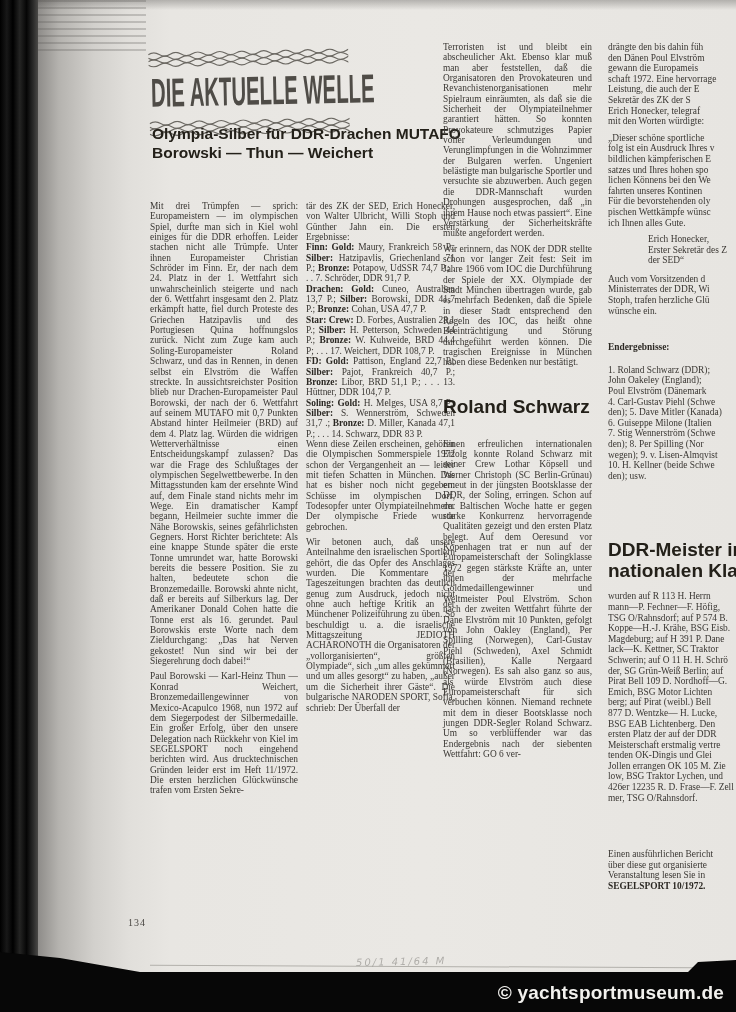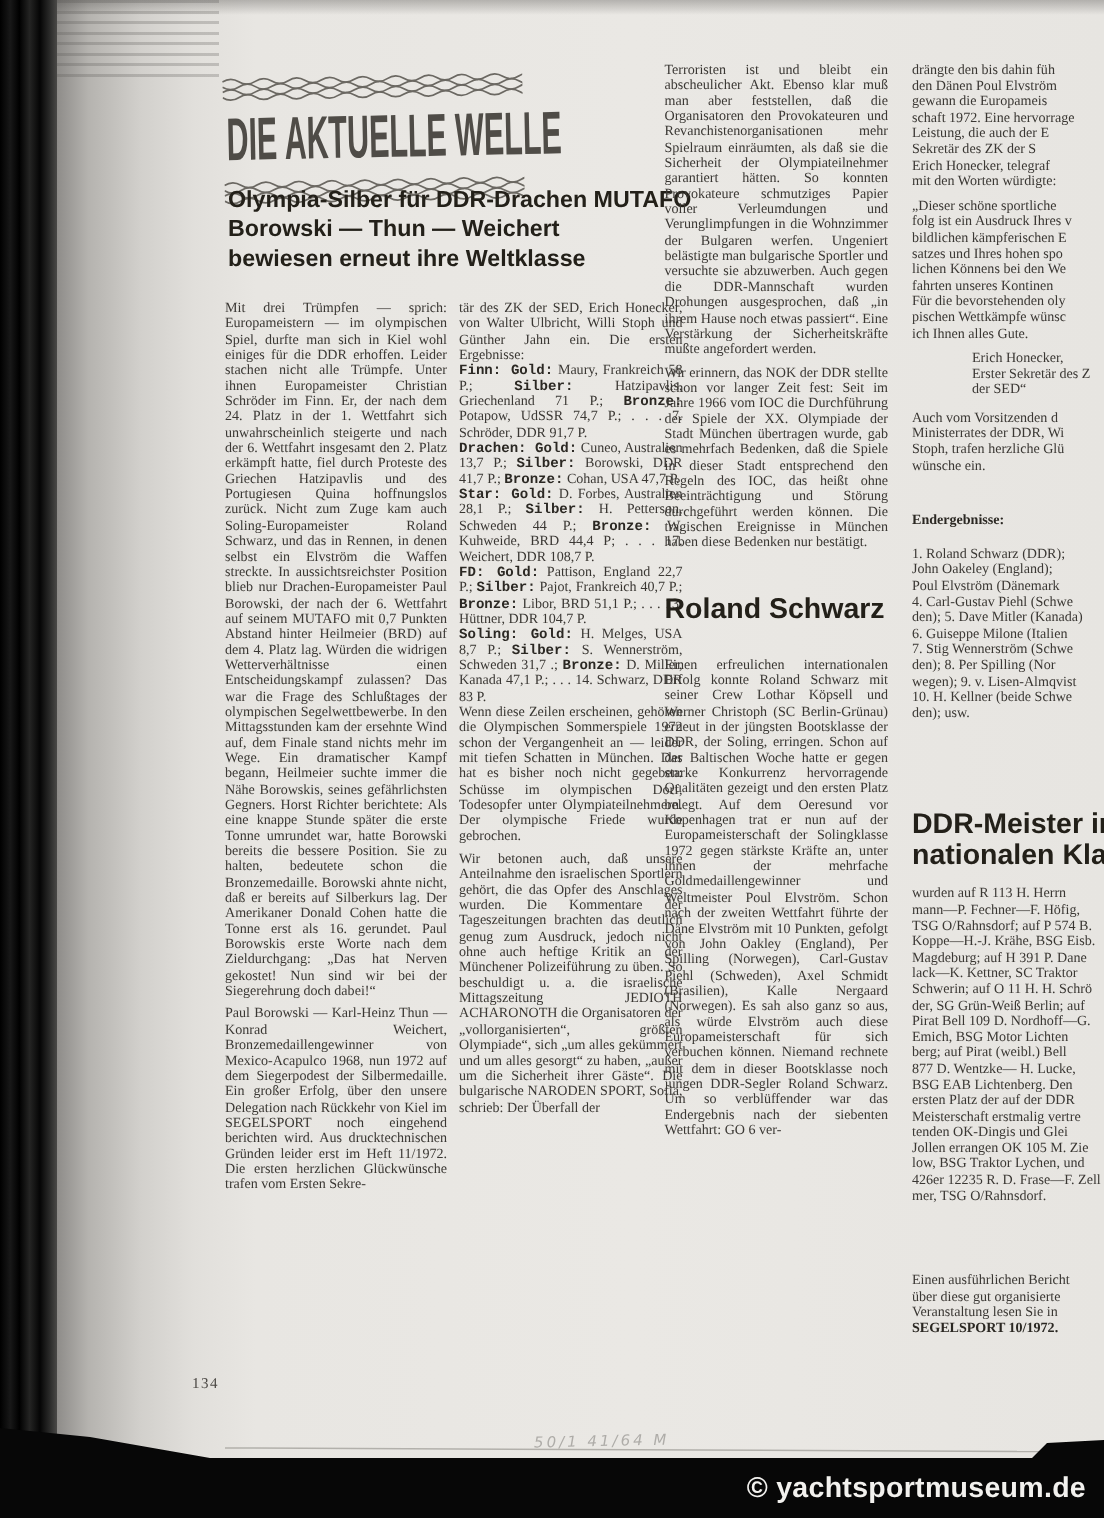--- a/index.html
+++ b/index.html
@@ -38,21 +38,21 @@
   .headline1{position:absolute;left:152px;top:124px;font-family:Liberation Sans, sans-serif;
     font-weight:700;font-size:15.5px;line-height:19.4px;color:#232019;white-space:nowrap;}
   .subhead{font-family:"Liberation Sans",sans-serif;font-weight:700;font-size:19px;
     line-height:21px;color:#232019;white-space:nowrap;}
 
   
   .col{position:absolute;font-size:9.4px;line-height:10.35px;color:#3a3733;text-align:justify;}
   .col p{margin:0;padding:0;}
   .col .para{margin-top:5px;}
   .col .para:first-child{margin-top:0;}
-  b{color:#2b2823;font-family:Liberation Mono, monospace;}
+  b{color:#2b2823;}
   #col1{left:150px;top:201px;width:148px;}
   #col2{left:306px;top:201px;width:149px;}
   #col3{left:443px;top:42px;width:149px;}
   #col4{left:608px;top:42px;width:220px;line-height:10.6px;}
   .result{margin-top:6px;}
   #col3 .subhead{margin:28px 0 0 0;}
   #col3 .article2-body{margin-top:22px;}
   .ln{white-space:nowrap;}
   .sig{margin-top:6px;padding-left:40px;text-align:left;}
   .after{margin-top:8px;}
@@ -85,36 +85,35 @@
       <path d="M0 2.5 q 5.5 -3.4, 11 0 q 5.5 3.4, 11 0 q 5.5 -3.4, 11 0 q 5.5 3.4, 11 0 q 5.5 -3.4, 11 0 q 5.5 3.4, 11 0 q 5.5 -3.4, 11 0 q 5.5 3.4, 11 0 q 5.5 -3.4, 11 0 q 5.5 3.4, 11 0 q 5.5 -3.4, 11 0 q 5.5 3.4, 11 0 q 5.5 -3.4, 11 0 q 5.5 3.4, 11 0 q 5.5 -3.4, 11 0 q 5.5 3.4, 11 0 q 5.5 -3.4, 11 0 q 5.5 3.4, 11 0 q 5.5 -3.4, 11 0" fill="none" stroke="#6b6862" stroke-width="1.15"></path>
       <path d="M0 6 q 5.5 3.4, 11 0 q 5.5 -3.4, 11 0 q 5.5 3.4, 11 0 q 5.5 -3.4, 11 0 q 5.5 3.4, 11 0 q 5.5 -3.4, 11 0 q 5.5 3.4, 11 0 q 5.5 -3.4, 11 0 q 5.5 3.4, 11 0 q 5.5 -3.4, 11 0 q 5.5 3.4, 11 0 q 5.5 -3.4, 11 0 q 5.5 3.4, 11 0 q 5.5 -3.4, 11 0 q 5.5 3.4, 11 0 q 5.5 -3.4, 11 0 q 5.5 3.4, 11 0 q 5.5 -3.4, 11 0 q 5.5 3.4, 11 0" fill="none" stroke="#6b6862" stroke-width="1.15"></path>
       <path d="M0 9.5 q 5.5 -3.4, 11 0 q 5.5 3.4, 11 0 q 5.5 -3.4, 11 0 q 5.5 3.4, 11 0 q 5.5 -3.4, 11 0 q 5.5 3.4, 11 0 q 5.5 -3.4, 11 0 q 5.5 3.4, 11 0 q 5.5 -3.4, 11 0 q 5.5 3.4, 11 0 q 5.5 -3.4, 11 0 q 5.5 3.4, 11 0 q 5.5 -3.4, 11 0 q 5.5 3.4, 11 0 q 5.5 -3.4, 11 0 q 5.5 3.4, 11 0 q 5.5 -3.4, 11 0 q 5.5 3.4, 11 0 q 5.5 -3.4, 11 0" fill="none" stroke="#6b6862" stroke-width="1.15"></path>
       <path d="M0 13 q 5.5 3.4, 11 0 q 5.5 -3.4, 11 0 q 5.5 3.4, 11 0 q 5.5 -3.4, 11 0 q 5.5 3.4, 11 0 q 5.5 -3.4, 11 0 q 5.5 3.4, 11 0 q 5.5 -3.4, 11 0 q 5.5 3.4, 11 0 q 5.5 -3.4, 11 0 q 5.5 3.4, 11 0 q 5.5 -3.4, 11 0 q 5.5 3.4, 11 0 q 5.5 -3.4, 11 0 q 5.5 3.4, 11 0 q 5.5 -3.4, 11 0 q 5.5 3.4, 11 0 q 5.5 -3.4, 11 0 q 5.5 3.4, 11 0" fill="none" stroke="#6b6862" stroke-width="1.15"></path>
     </svg>
 </div>
 
 <div class="headline1">
     <div class="ln">Olympia-Silber für DDR-Drachen MUTAFO</div>
     <div class="ln">Borowski — Thun — Weichert</div>
-    <div class="ln">bewiesen erneut ihre Weltklasse</div>
   </div>
 
 <div id="col1" class="col">
   <div>
       <p class="para">Mit drei Trümpfen — sprich: Europameistern — im olympischen Spiel, durfte man sich in Kiel wohl einiges für die DDR erhoffen. Leider stachen nicht alle Trümpfe. Unter ihnen Europameister Christian Schröder im Finn. Er, der nach dem 24. Platz in der 1. Wettfahrt sich unwahrscheinlich steigerte und nach der 6. Wettfahrt insgesamt den 2. Platz erkämpft hatte, fiel durch Proteste des Griechen Hatzipavlis und des Portugiesen Quina hoffnungslos zurück. Nicht zum Zuge kam auch Soling-Europameister Roland Schwarz, und das in Rennen, in denen selbst ein Elvström die Waffen streckte. In aussichtsreichster Position blieb nur Drachen-Europameister Paul Borowski, der nach der 6. Wettfahrt auf seinem MUTAFO mit 0,7 Punkten Abstand hinter Heilmeier (BRD) auf dem 4. Platz lag. Würden die widrigen Wetterverhältnisse einen Entscheidungskampf zulassen? Das war die Frage des Schlußtages der olympischen Segelwettbewerbe. In den Mittagsstunden kam der ersehnte Wind auf, dem Finale stand nichts mehr im Wege. Ein dramatischer Kampf begann, Heilmeier suchte immer die Nähe Borowskis, seines gefährlichsten Gegners. Horst Richter berichtete: Als eine knappe Stunde später die erste Tonne umrundet war, hatte Borowski bereits die bessere Position. Sie zu halten, bedeutete schon die Bronzemedaille. Borowski ahnte nicht, daß er bereits auf Silberkurs lag. Der Amerikaner Donald Cohen hatte die Tonne erst als 16. gerundet. Paul Borowskis erste Worte nach dem Zieldurchgang: „Das hat Nerven gekostet! Nun sind wir bei der Siegerehrung doch dabei!“</p>
       <p class="para">Paul Borowski — Karl-Heinz Thun — Konrad Weichert, Bronzemedaillengewinner von Mexico-Acapulco 1968, nun 1972 auf dem Siegerpodest der Silbermedaille. Ein großer Erfolg, über den unsere Delegation nach Rückkehr von Kiel im SEGELSPORT noch eingehend berichten wird. Aus drucktechnischen Gründen leider erst im Heft 11/1972. Die ersten herzlichen Glückwünsche trafen vom Ersten Sekre-</p>
     </div>
 </div>
 
 <div id="col2" class="col">
   <p class="intro">tär des ZK der SED, Erich Honecker, von Walter Ulbricht, Willi Stoph und Günther Jahn ein. Die ersten Ergebnisse:</p>
   <div>
       <p class="result"><b>Finn: Gold:</b><span> Maury, Frankreich 58 P.; </span><b>Silber:</b><span> Hatzipavlis, Griechenland 71 P.; </span><b>Bronze:</b><span> Potapow, UdSSR 74,7 P.; . . . 7. Schröder, DDR 91,7 P.</span></p>
       <p class="result"><b>Drachen: Gold:</b><span> Cuneo, Australien 13,7 P.; </span><b>Silber:</b><span> Borowski, DDR 41,7 P.; </span><b>Bronze:</b><span> Cohan, USA 47,7 P.</span></p>
-      <p class="result"><b>Star: Gold:</b><span> D. Forbes, Australien 28,1 P.; </span><b>Silber:</b><span> H. Petterson, Schweden 44 P.; </span><b>Bronze:</b><span> W. Kuhweide, BRD 44,4 P; . . . 17. Weichert, DDR 108,7 P.</span></p>
+      <p class="result"><b>Star: Crew:</b><span> D. Forbes, Australien 28,1 P.; </span><b>Silber:</b><span> H. Petterson, Schweden 44 P.; </span><b>Bronze:</b><span> W. Kuhweide, BRD 44,4 P; . . . 17. Weichert, DDR 108,7 P.</span></p>
       <p class="result"><b>FD: Gold:</b><span> Pattison, England 22,7 P.; </span><b>Silber:</b><span> Pajot, Frankreich 40,7 P.; </span><b>Bronze:</b><span> Libor, BRD 51,1 P.; . . . 13. Hüttner, DDR 104,7 P.</span></p>
       <p class="result"><b>Soling: Gold:</b><span> H. Melges, USA 8,7 P.; </span><b>Silber:</b><span> S. Wennerström, Schweden 31,7 .; </span><b>Bronze:</b><span> D. Miller, Kanada 47,1 P.; . . . 14. Schwarz, DDR 83 P.</span></p>
     </div>
   <div class="munich-block">
       <p class="para">Wenn diese Zeilen erscheinen, gehören die Olympischen Sommerspiele 1972 schon der Vergangenheit an — leider mit tiefen Schatten in München. Das hat es bisher noch nicht gegeben: Schüsse im olympischen Dorf, Todesopfer unter Olympiateilnehmern. Der olympische Friede wurde gebrochen.</p>
       <p class="para">Wir betonen auch, daß unsere Anteilnahme den israelischen Sportlern gehört, die das Opfer des Anschlages wurden. Die Kommentare der Tageszeitungen brachten das deutlich genug zum Ausdruck, jedoch nicht ohne auch heftige Kritik an der Münchener Polizeiführung zu üben. So beschuldigt u. a. die israelische Mittagszeitung JEDIOTH ACHARONOTH die Organisatoren der „vollorganisierten“, größten Olympiade“, sich „um alles gekümmert und um alles gesorgt“ zu haben, „außer um die Sicherheit ihrer Gäste“. Die bulgarische NARODEN SPORT, Sofia, schrieb: Der Überfall der</p>
     </div>
 </div>
 
 <div id="col3" class="col">

